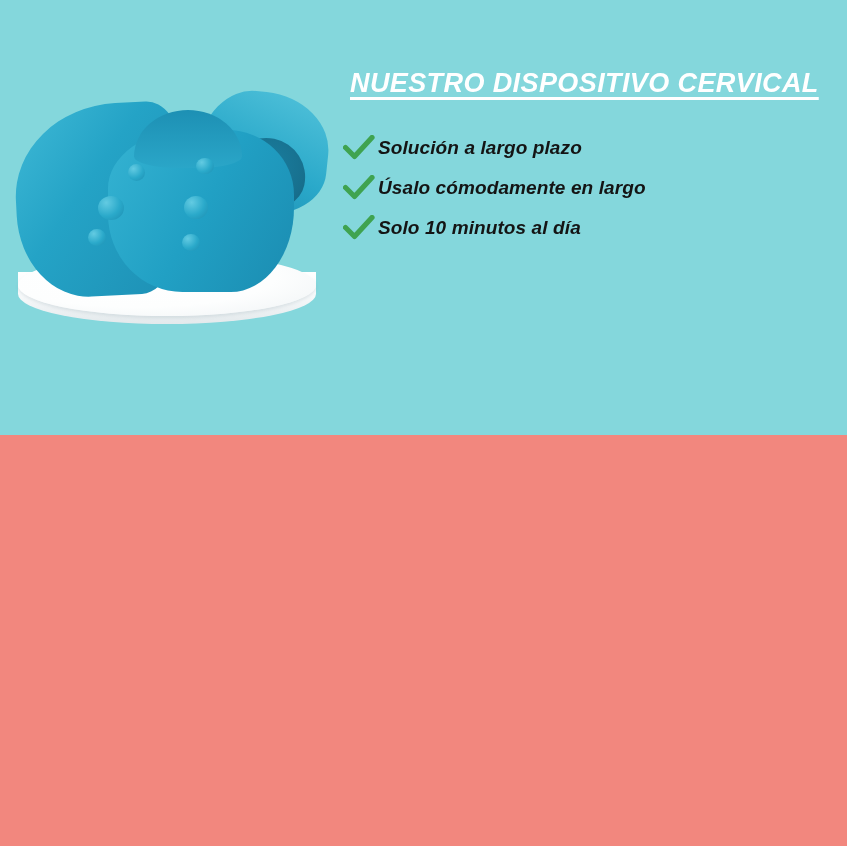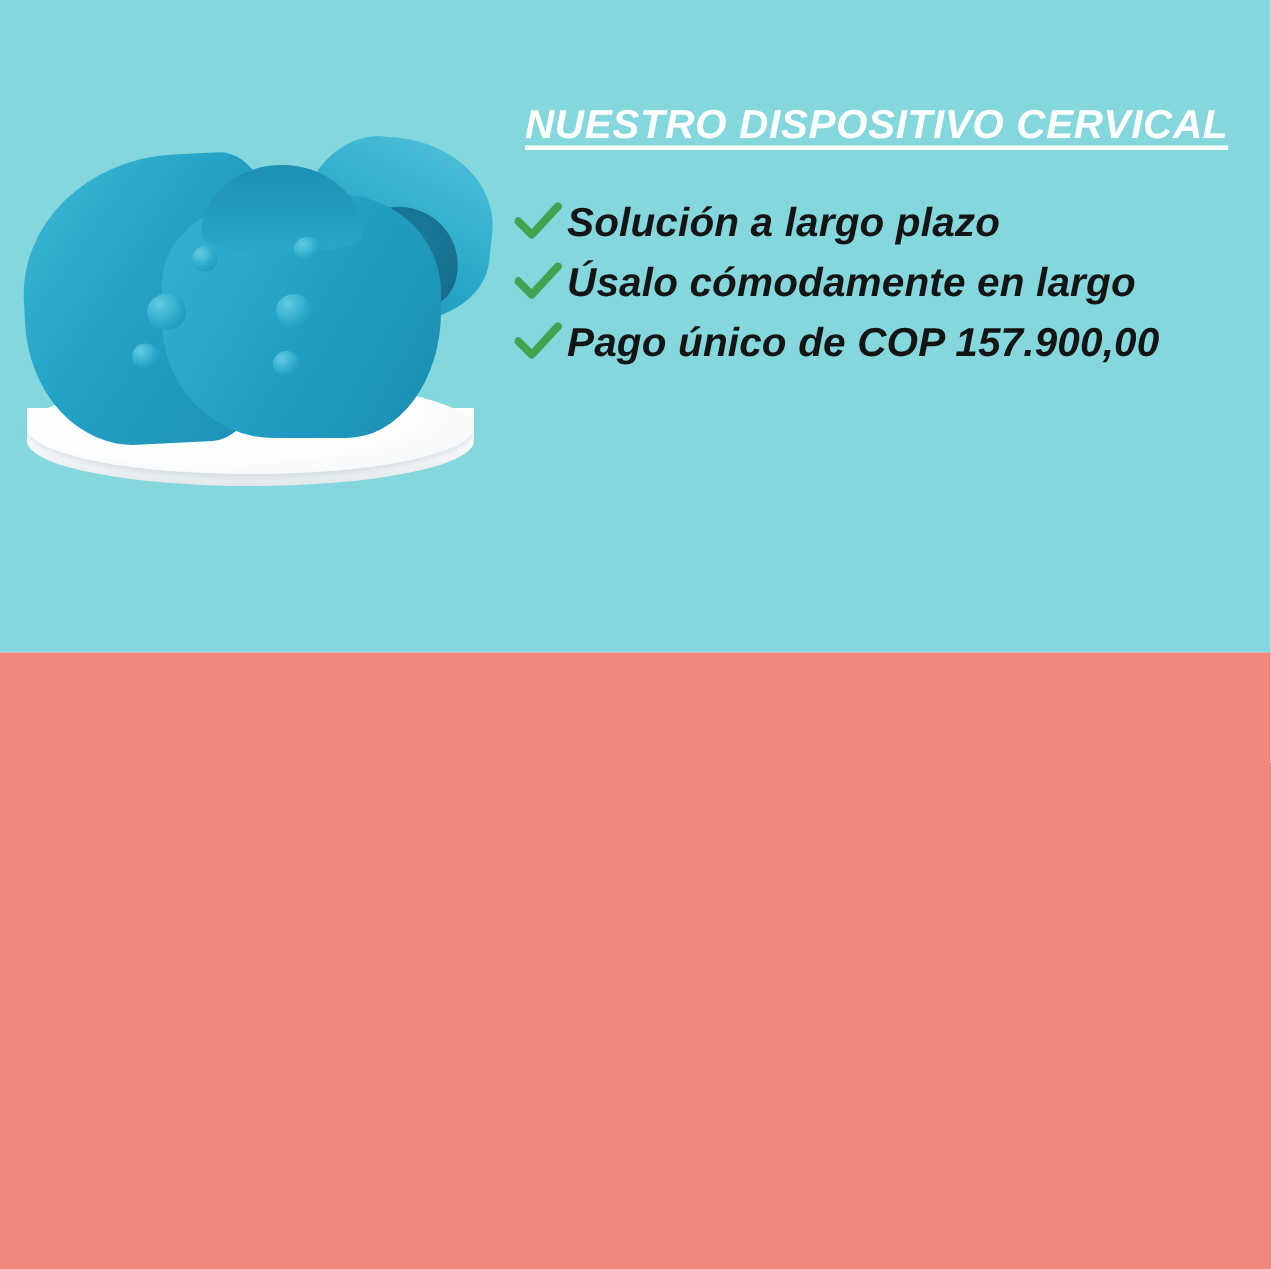--- a/index.html
+++ b/index.html
@@ -37,21 +37,21 @@
     display:flex; align-items:center;
     height:40px; margin-bottom:0px;
   }
   .bullet-icon{
     width:38px; height:38px; flex:0 0 38px;
     display:flex; align-items:center; justify-content:center;
   }
   .bullet-icon svg{ display:block; }
   .bullet-text{
     color:#141414;
-    font-size:27px; font-weight:700; font-style:italic;
+    font-size:19px; font-weight:700; font-style:italic;
     white-space:nowrap; letter-spacing:.1px;
   }
 
   
   .product-image{
     position:absolute; left:8px; top:86px;
     width:330px; height:270px;
   }
   .disc-base{
     position:absolute; left:10px; top:168px;
@@ -160,29 +160,29 @@
 
       <li class="bullet-item">
         <span class="bullet-icon">
           <svg width="32" height="26" viewBox="0 0 32 26">
             <path d="M2.5 12.5 L11.5 21.5 L29 2.5" fill="none" stroke="#3fa350" stroke-width="5.2" stroke-linecap="round" stroke-linejoin="round"></path>
           </svg>
         </span>
         <span class="bullet-text">Úsalo cómodamente en largo</span>
       </li>
 
-
       <li class="bullet-item">
         <span class="bullet-icon">
           <svg width="32" height="26" viewBox="0 0 32 26">
             <path d="M2.5 12.5 L11.5 21.5 L29 2.5" fill="none" stroke="#3fa350" stroke-width="5.2" stroke-linecap="round" stroke-linejoin="round"></path>
           </svg>
         </span>
-        <span class="bullet-text">Pago único de COP 157.900,00</span>
+        <span class="bullet-text">Solo 10 minutos al día</span>
       </li>
+
 
     </ul>
   </div>
 
   <div class="panel panel-bottom">
 
     
 
     
 

